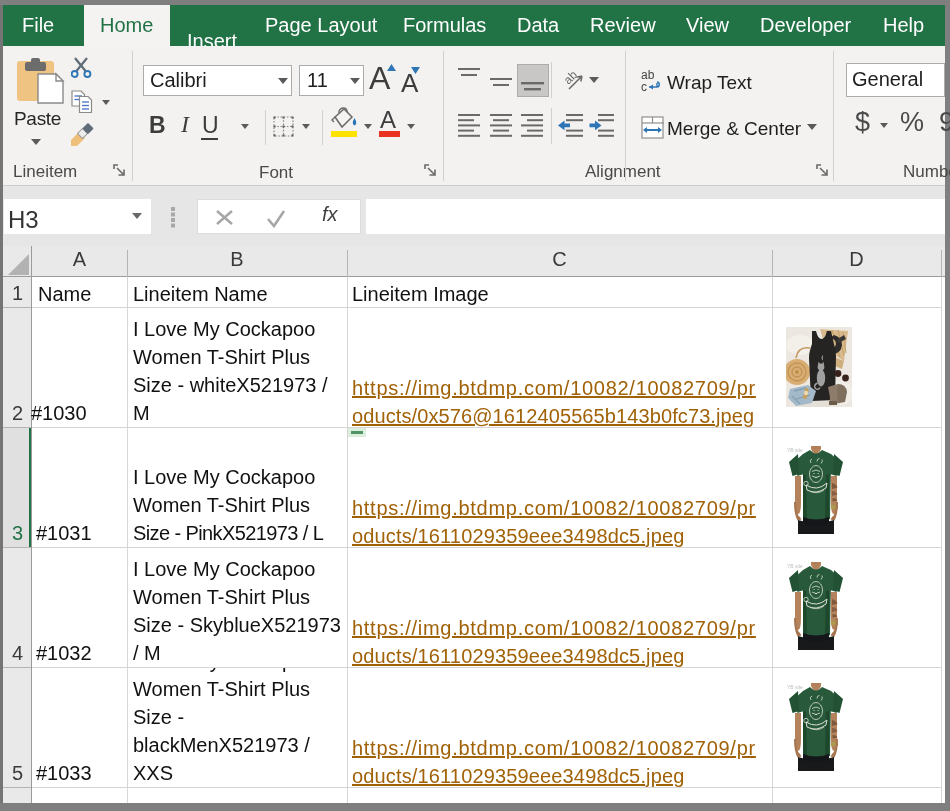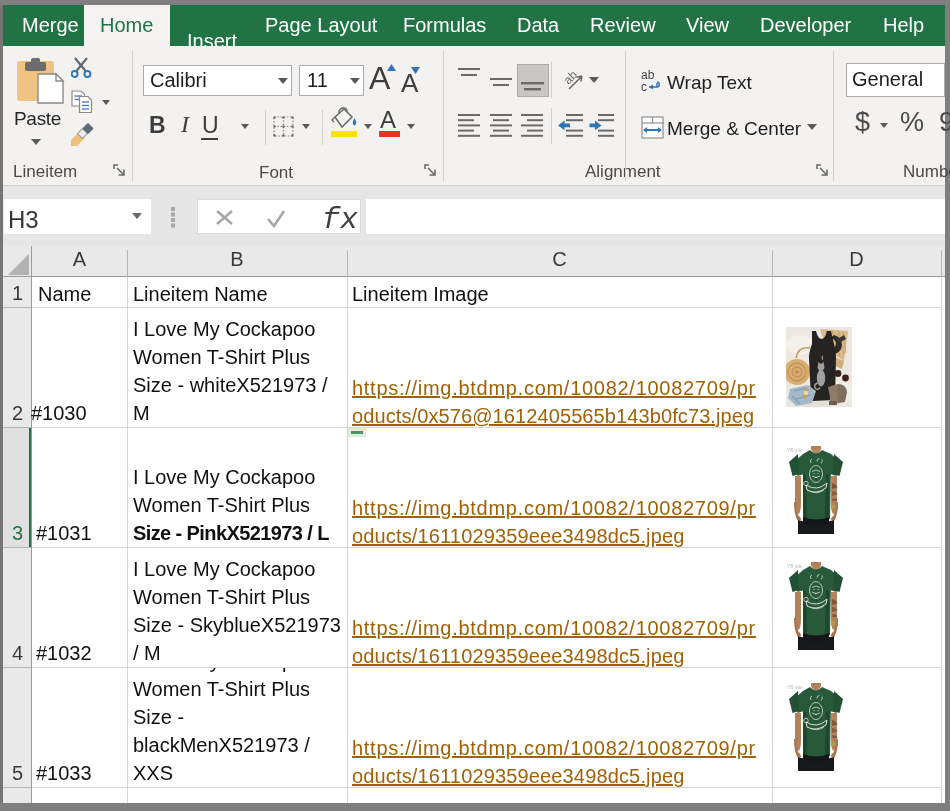--- a/index.html
+++ b/index.html
@@ -22,21 +22,21 @@
 <body>
 
 <div class="abs" style="left:0;top:0;width:950px;height:5px;background:#7f7f7f;"></div>
 <div class="abs" style="left:0;top:803px;width:950px;height:8px;background:#7f7f7f;"></div>
 <div class="abs" style="left:0;top:5px;width:3px;height:798px;background:#757575;"></div>
 <div class="abs" style="left:945px;top:5px;width:5px;height:798px;background:#7f7f7f;"></div>
 
 
 <div class="abs" style="left:3px;top:5px;width:942px;height:41px;background:#217346;"></div>
 <div class="abs" style="left:84px;top:5px;width:86px;height:41px;background:#f5f3f2;"></div>
-<div class="abs tab" style="left:22px;top:14px;">Merge</div>
+<div class="abs tab" style="left:22px;top:14px;">File</div>
 <div class="abs tab" style="left:100px;top:14px;color:#217346;">Home</div>
 <div class="abs tab" style="left:187px;top:14px;margin-top:16px;">Insert</div>
 <div class="abs tab" style="left:265px;top:14px;">Page Layout</div>
 <div class="abs tab" style="left:403px;top:14px;">Formulas</div>
 <div class="abs tab" style="left:517px;top:14px;">Data</div>
 <div class="abs tab" style="left:590px;top:14px;">Review</div>
 <div class="abs tab" style="left:686px;top:14px;">View</div>
 <div class="abs tab" style="left:760px;top:14px;">Developer</div>
 <div class="abs tab" style="left:883px;top:14px;">Help</div>
 
@@ -253,21 +253,21 @@
 <div class="abs tri-d" style="left:132px;top:213px;border-top-color:#686868;"></div>
 <div class="abs" style="left:171px;top:207px;width:3.5px;height:3.5px;background:#a8a8a8;box-shadow:0 5.5px #a8a8a8,0 11px #a8a8a8,0 16.5px #a8a8a8;"></div>
 <div class="abs" style="left:197px;top:199px;width:164px;height:35px;background:#fff;border:1px solid #dcdcdc;box-sizing:border-box;"></div>
 <div class="abs" style="left:366px;top:199px;width:579px;height:35px;background:#fff;"></div>
 <svg class="abs" style="left:215px;top:209px;" width="19" height="17" viewBox="0 0 19 17">
   <path d="M2 2 L17 15 M17 2 L2 15" stroke="#a6a6a6" stroke-width="2.4" fill="none"></path>
 </svg>
 <svg class="abs" style="left:266px;top:209px;" width="20" height="19" viewBox="0 0 20 19">
   <path d="M2 10 L8 17 L18 2" stroke="#a6a6a6" stroke-width="2.6" fill="none"></path>
 </svg>
-<div class="abs" style="left:322px;top:203px;font-size:30px;font-style:italic;font-family:Liberation Mono, monospace;color:#3f3f3f;">fx</div>
+<div class="abs" style="left:322px;top:203px;font-size:20px;font-style:italic;font-family:Liberation Sans, sans-serif;color:#3f3f3f;">fx</div>
 
 
 <div class="abs" style="left:3px;top:246px;width:942px;height:31px;background:#e9e9e9;"></div>
 <div class="abs" style="left:3px;top:276px;width:942px;height:1px;background:#9b9b9b;"></div>
 
 <svg class="abs" style="left:8px;top:254px;" width="21" height="21">
     <polygon points="21,0 21,21 0,21" fill="#b2b2b2"></polygon>
   </svg>
 
 <div class="abs" style="left:3px;top:277px;width:28px;height:526px;background:#e9e9e9;"></div>
@@ -326,21 +326,21 @@
 <div class="abs cell" style="left:133px;bottom:384px;">I Love My Cockapoo
 Women T-Shirt Plus
 Size - whiteX521973 /
 M</div>
 <div class="abs cell link" style="left:352px;bottom:381px;"><span style="letter-spacing:.72px;">https://img.btdmp.com/10082/10082709/pr</span>
 <span style="letter-spacing:.1px;">oducts/0x576@1612405565b143b0fc73.jpeg</span></div>
 
 <div class="abs cell" style="left:36px;bottom:264px;">#1031</div>
 <div class="abs cell" style="left:133px;bottom:264px;">I Love My Cockapoo
 Women T-Shirt Plus
-<span style="letter-spacing:-0.6px;font-weight:bold;">Size - PinkX521973 / L</span></div>
+<span style="letter-spacing:-0.6px;">Size - PinkX521973 / L</span></div>
 <div class="abs cell link" style="left:352px;bottom:261px;"><span style="letter-spacing:.72px;">https://img.btdmp.com/10082/10082709/pr</span>
 <span style="letter-spacing:.15px;">oducts/1611029359eee3498dc5.jpeg</span></div>
 
 <div class="abs cell" style="left:36px;bottom:144px;">#1032</div>
 <div class="abs cell" style="left:133px;bottom:144px;">I Love My Cockapoo
 Women T-Shirt Plus
 Size - SkyblueX521973
 / M</div>
 <div class="abs cell link" style="left:352px;bottom:141px;"><span style="letter-spacing:.72px;">https://img.btdmp.com/10082/10082709/pr</span>
 <span style="letter-spacing:.15px;">oducts/1611029359eee3498dc5.jpeg</span></div>

